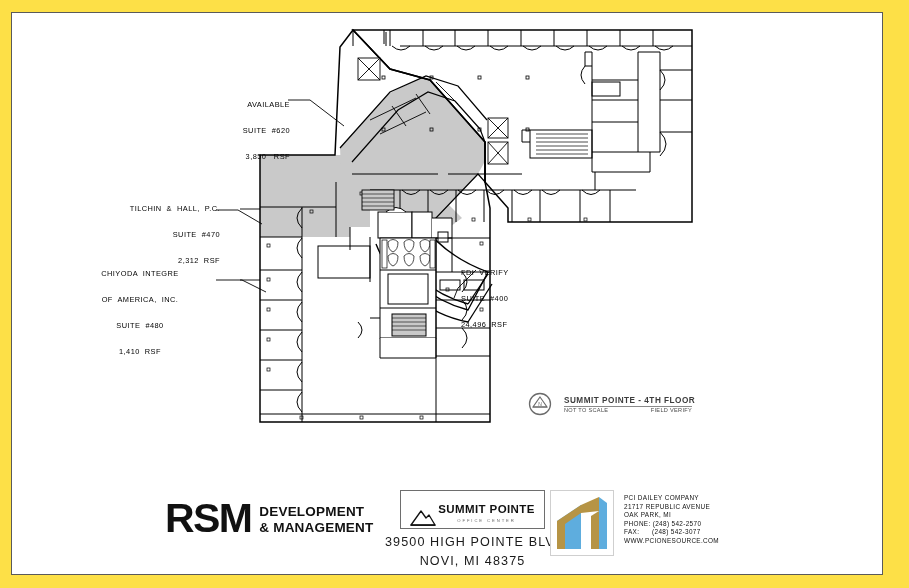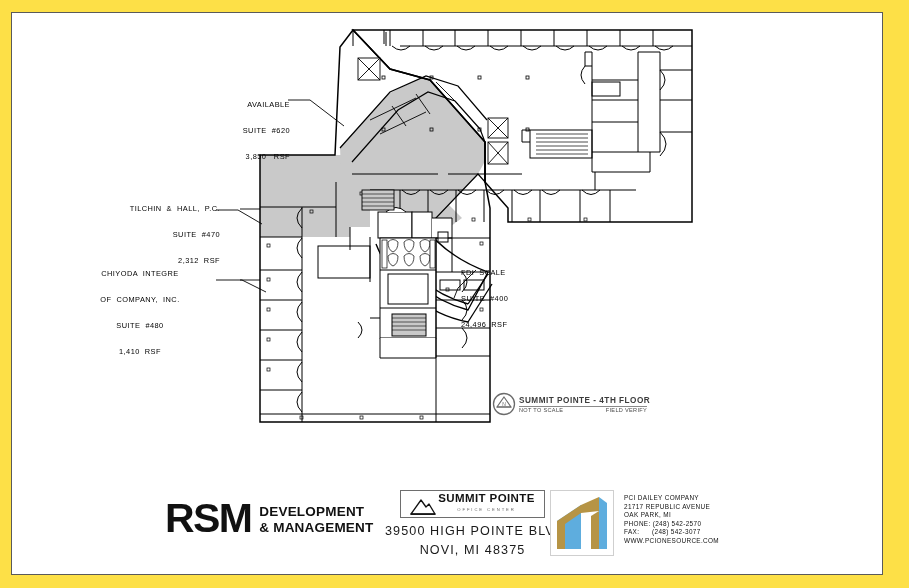--- a/index.html
+++ b/index.html
@@ -53,27 +53,27 @@
   .callout-right { text-align: left; }
 
   #callout-available { left: 180px; top: 84px; width: 110px; }
   #callout-tilchin  { left: 60px;  top: 188px; width: 160px; }
   #callout-chiyoda  { left: 60px;  top: 253px; width: 160px; text-align: center; }
   #callout-fdi      { left: 461px; top: 252px; width: 120px; text-align: left; }
 
   
   #title-marker {
     position: absolute;
-    left: 492px;
+    left: 528px;
     top: 391px;
     width: 170px;
     height: 26px;
     display: flex;
     align-items: center;
-    gap: 3px;
+    gap: 12px;
     text-align: right;
   }
   #north-symbol { width: 24px; height: 24px; flex: 0 0 auto; }
   #title-marker-text { padding-top: 1px; }
   #plan-title {
     font-size: 8.2px;
     font-weight: bold;
     letter-spacing: 0.5px;
     color: #3c3c3c;
     white-space: nowrap;
@@ -133,21 +133,21 @@
   #summit-block {
     position: absolute;
     left: 355px;
     top: 4px;
     width: 175px;
     text-align: center;
   }
   #summit-logo-box {
     display: inline-block;
     border: 1px solid #6e6e6e;
-    padding: 2px 9px 2px 9px;
+    padding: 13px 9px 2px 9px;
     background: #ffffff;
   }
   #summit-logo-inner {
     display: flex;
     align-items: flex-end;
     gap: 2px;
   }
   #summit-peak { width: 26px; height: 17px; }
   #summit-text-col { text-align: left; line-height: 11px; }
   #summit-name {
@@ -479,27 +479,27 @@
   </div>
 
   <div class="callout callout-left" id="callout-tilchin">
     <div>TILCHIN  &amp;  HALL,  P.C.</div>
     <div>SUITE  #470</div>
     <div>2,312  RSF</div>
   </div>
 
   <div class="callout callout-left" id="callout-chiyoda">
     <div>CHIYODA  INTEGRE</div>
-    <div>OF  COMPANY,  INC.</div>
+    <div>OF  AMERICA,  INC.</div>
     <div>SUITE  #480</div>
     <div>1,410  RSF</div>
   </div>
 
   <div class="callout callout-right" id="callout-fdi">
-    <div>FDI  SCALE</div>
+    <div>FDI  VERIFY</div>
     <div>SUITE  #400</div>
     <div>24,496  RSF</div>
   </div>
 
   <div id="title-marker">
     <svg id="north-symbol" viewBox="0 0 24 24">
       <circle cx="12" cy="12" r="10.5" fill="none" stroke="#6b6b6b" stroke-width="1.3"></circle>
       <path d="M12 5 L19 15 L5 15 Z" fill="none" stroke="#6b6b6b" stroke-width="1.1"></path>
       <line x1="5" y1="15" x2="19" y2="15" stroke="#6b6b6b" stroke-width="1.1"></line>
       <text x="12" y="14" font-family="Liberation Sans, sans-serif" font-size="5" fill="#6b6b6b" text-anchor="middle">N</text>

